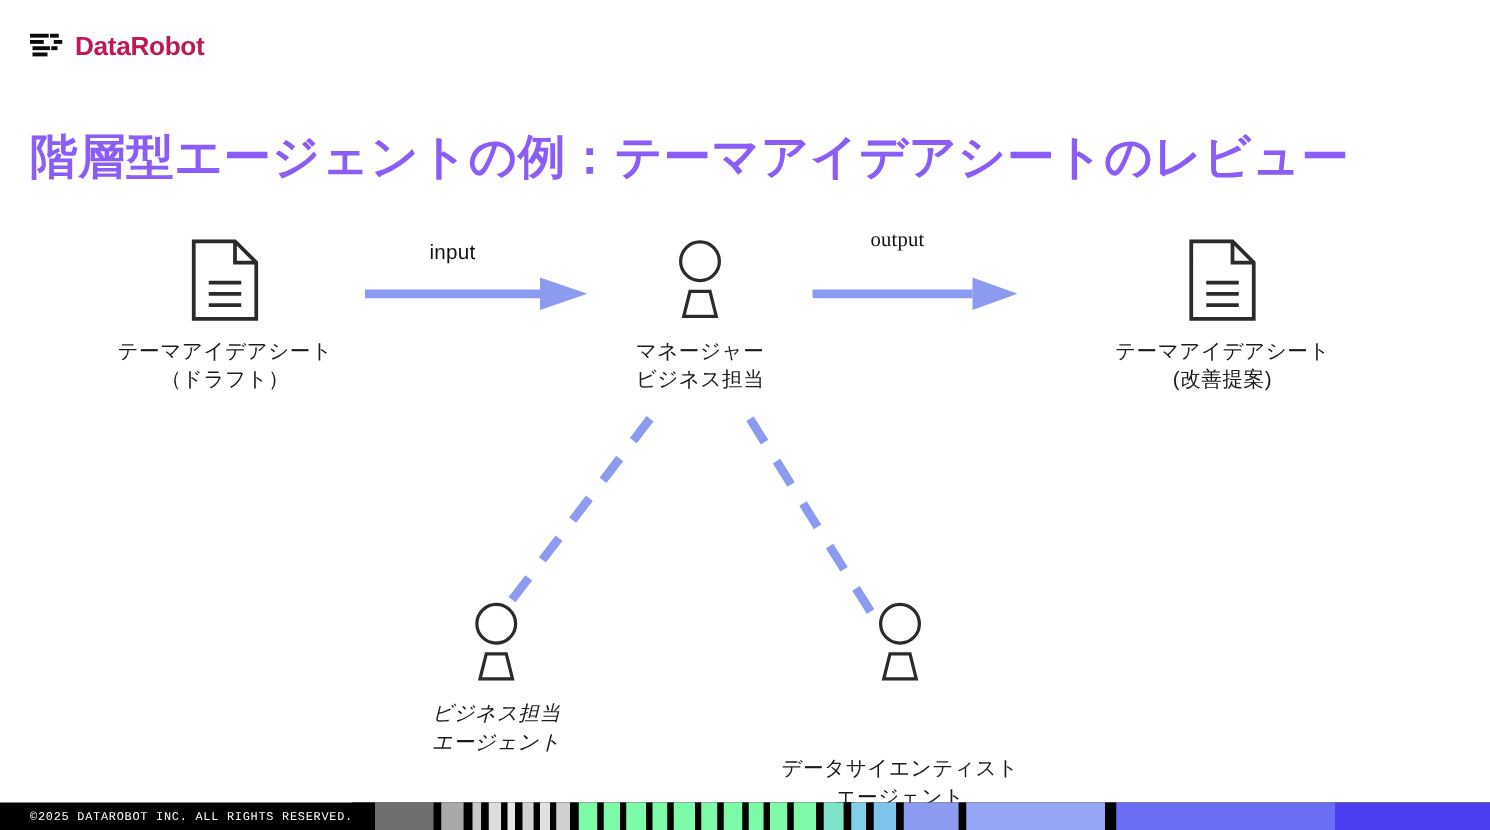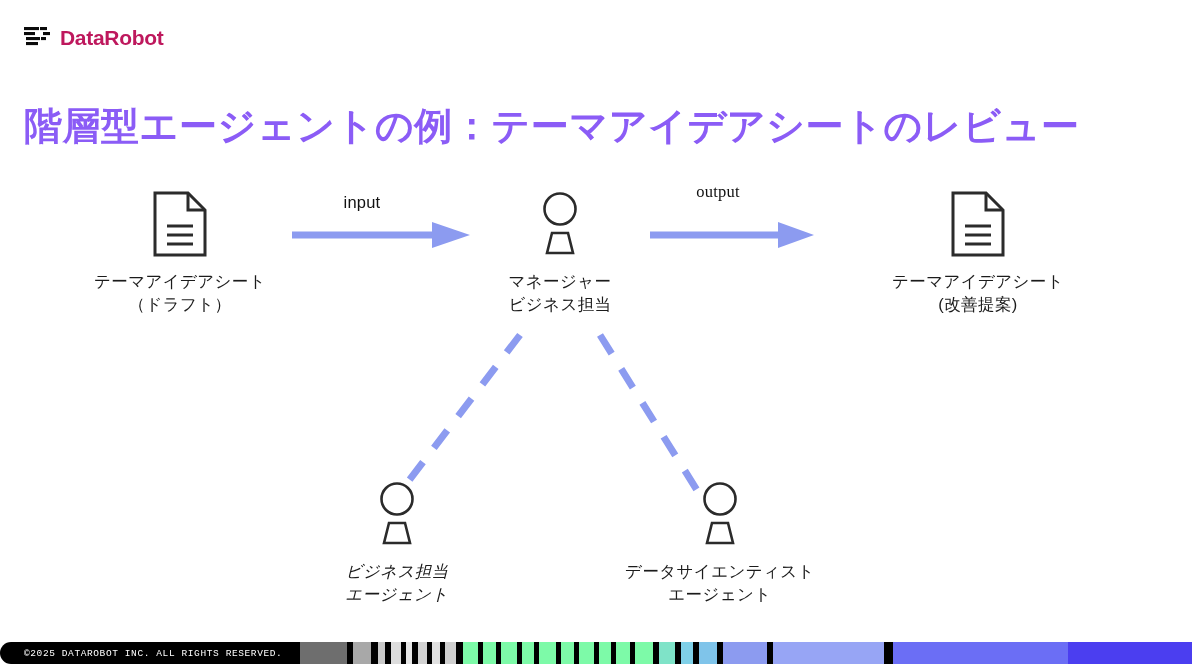--- a/index.html
+++ b/index.html
@@ -80,21 +80,21 @@
     color: #1b1b1b;
     letter-spacing: 0.4px;
     white-space: pre-line;
   }
 
   
   #node-draft   { left: 80px;  top: 40px;  width: 200px; }
   #node-manager { left: 460px; top: 40px;  width: 200px; }
   #node-final   { left: 878px; top: 40px;  width: 200px; }
   #node-business     { left: 297px; top: 330px; width: 200px; font-style: italic; }
-  #node-datascientist{ left: 620px; top: 330px; width: 200px; }
+  #node-datascientist{ left: 620px; top: 330px; width: 200px; gap: 44px; }
 
   
   .edge-caption {
     position: absolute;
     font-size: 16.5px;
     color: #111111;
     letter-spacing: 0.2px;
     text-align: center;
     width: 140px;
   }
@@ -104,21 +104,20 @@
   
   #footer {
     position: absolute;
     left: 0;
     bottom: 0;
     width: 1192px;
     height: 22px;
     display: flex;
     align-items: stretch;
     background: #000000;
-    border-radius: 11px;
   }
   #copyright {
     flex: 0 0 auto;
     display: flex;
     align-items: center;
     padding-left: 24px;
     color: #ffffff;
     font-family: "Liberation Mono", "DejaVu Sans Mono", monospace;
     font-size: 9.5px;
     letter-spacing: 0.6px;

